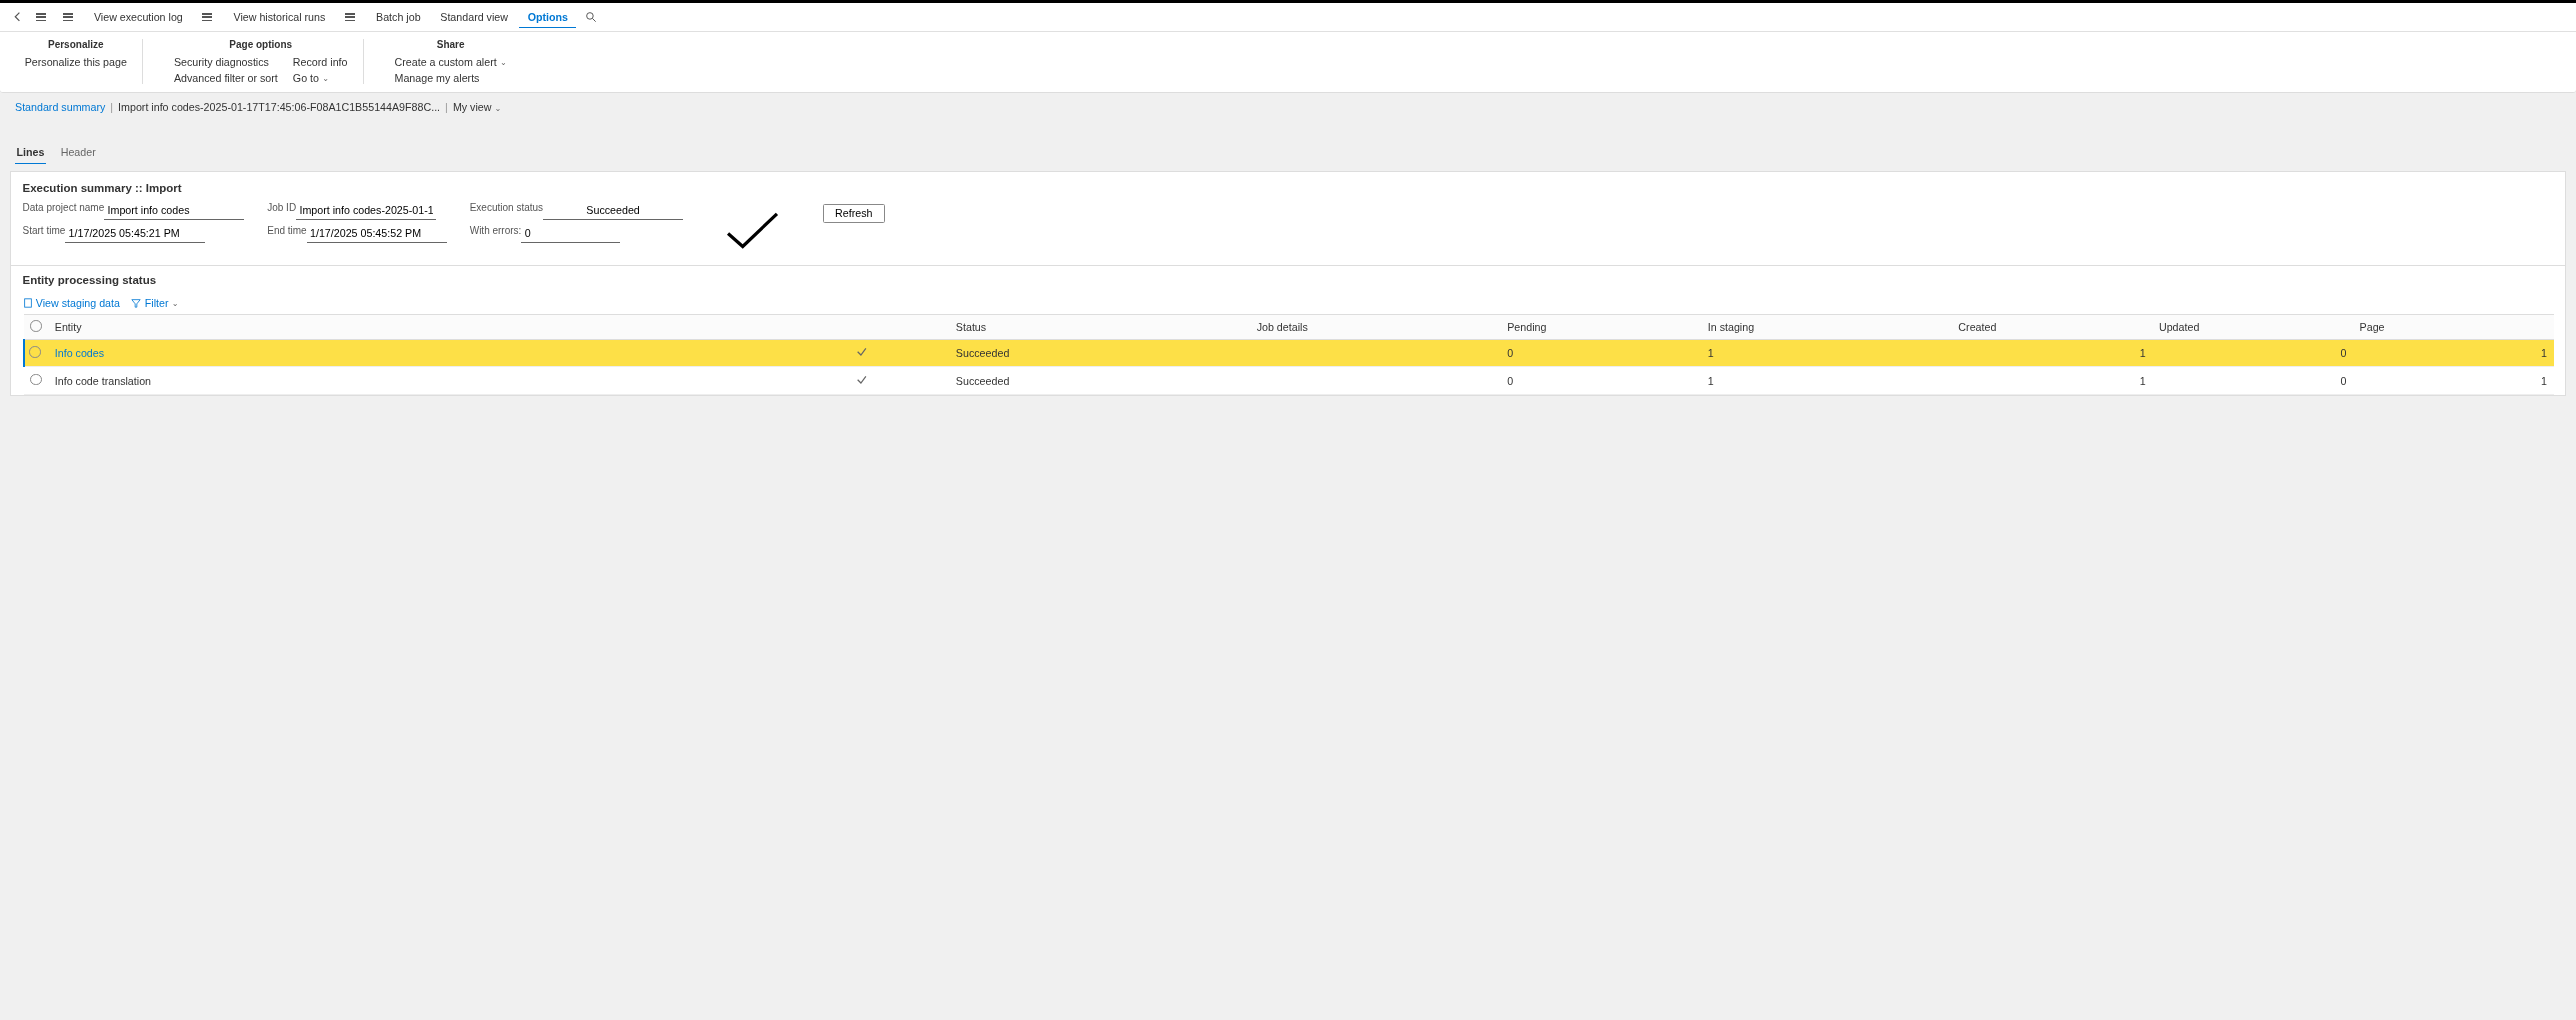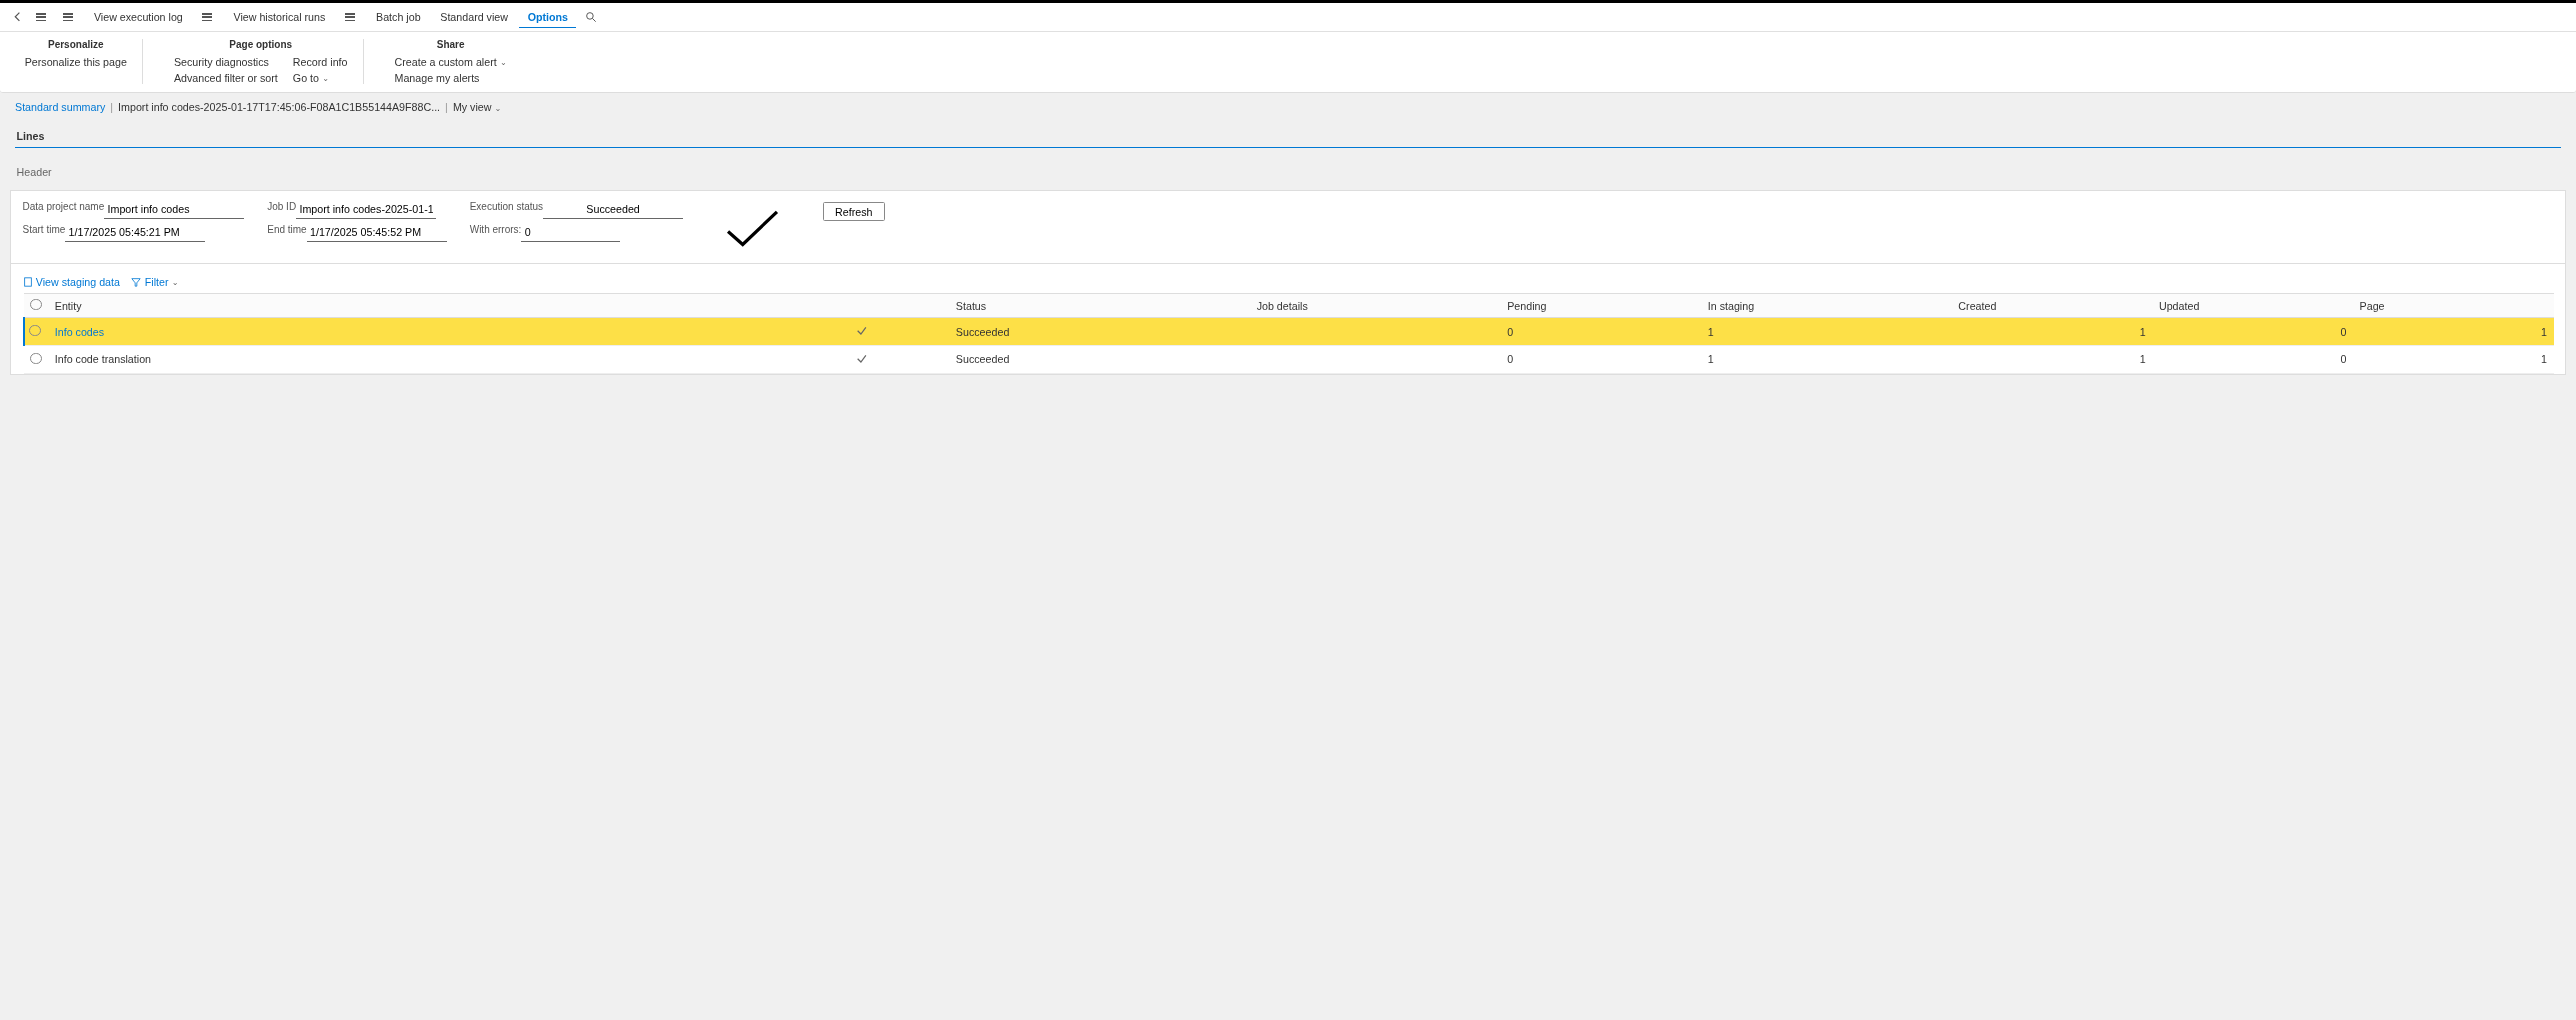--- a/index.html
+++ b/index.html
@@ -107,22 +107,21 @@
       gap: 5px;
       background: #f0f0f0;
     }
     .breadcrumb .link { color: #0078d4; cursor: pointer; }
     .breadcrumb .sep { color: #999; }
     .tabs {
       padding: 0 15px;
       display: flex;
       gap: 13px;
       background: #f0f0f0;
-      margin-top: 4px;
-      flex-direction: column;
+      margin-top: 20px;
     }
     .tab {
       padding: 5px 1.6px;
       cursor: pointer;
       color: #666;
       font-size: 10.7px;
     }
     .tab.active {
       color: #333;
       border-bottom: 1.6px solid #0078d4;
@@ -331,20 +330,21 @@
     <span class="chev">⌄</span>
   </span>
 </div>
 
 <div class="tabs">
   <div class="tab active">Lines</div>
   <div class="tab">Header</div>
 </div>
 
 <div class="form-panel">
+  <div class="form-title">Execution summary :: Import</div>
   <div class="form-row">
     <div>
       <div class="field">
         <label>Data project name</label>
         <input class="value" value="Import info codes" style="">
       </div>
       <div class="field" style="margin-top:5px;">
         <label>Start time</label>
         <input class="value" value="1/17/2025 05:45:21 PM" style="">
       </div>
@@ -372,20 +372,21 @@
     <div class="check-big">
       <svg width="59" height="44" viewBox="0 0 72 54">
           <path d="M6 30 L24 46 L66 6" stroke="#000" stroke-width="4" fill="none"></path>
         </svg>
     </div>
     <button class="refresh-btn">Refresh</button>
   </div>
 </div>
 
 <div class="entity-panel">
+  <div class="form-title">Entity processing status</div>
   <div class="entity-toolbar">
     <span class="tb-link">
       <svg width="10" height="10" viewBox="0 0 12 12">
           <rect x="2" y="1" width="8" height="10" stroke="#0078d4" fill="none"></rect>
         </svg>
       <span>View staging data</span>
     </span>
     <span class="tb-link">
       <svg width="10" height="10" viewBox="0 0 12 12">
           <path d="M1 2 L11 2 L7 7 L7 11 L5 11 L5 7 Z" stroke="#0078d4" fill="none"></path>

